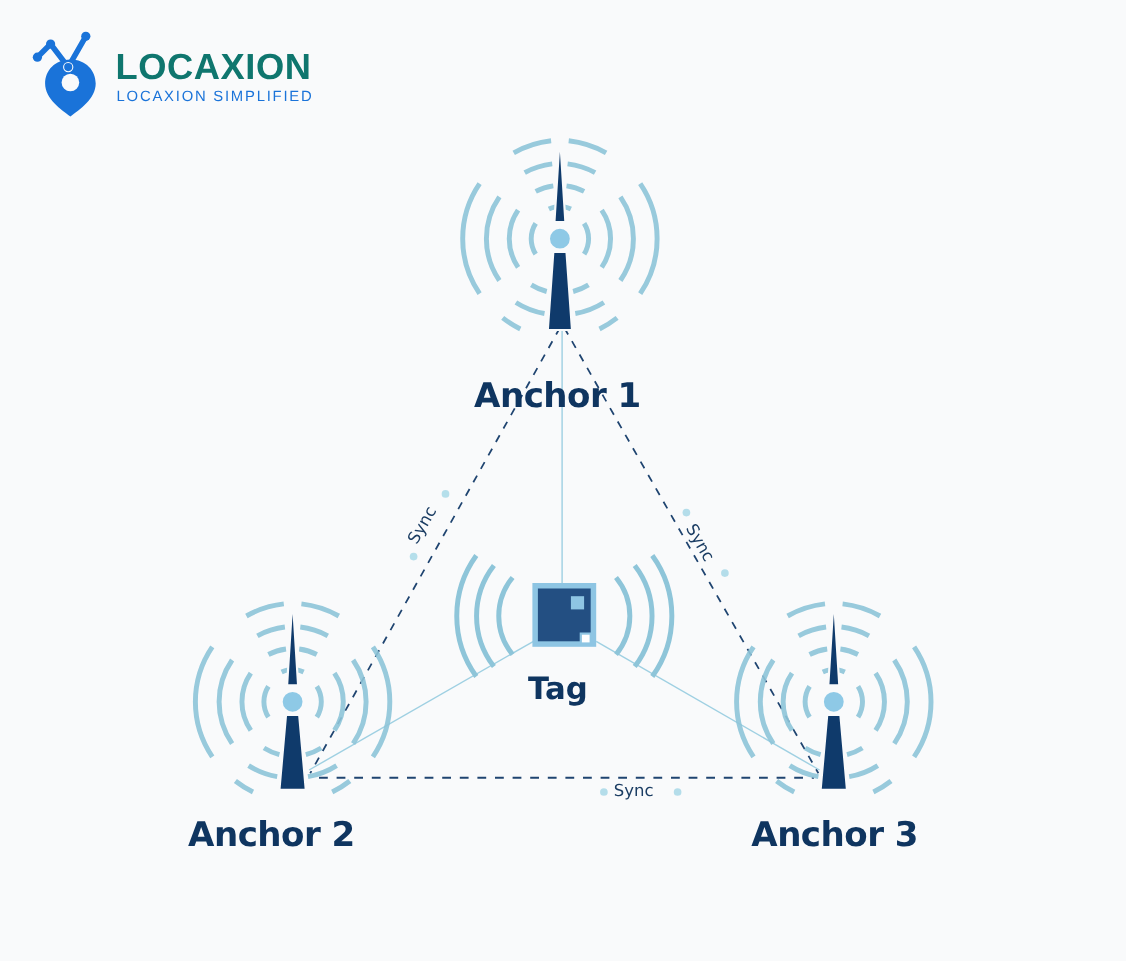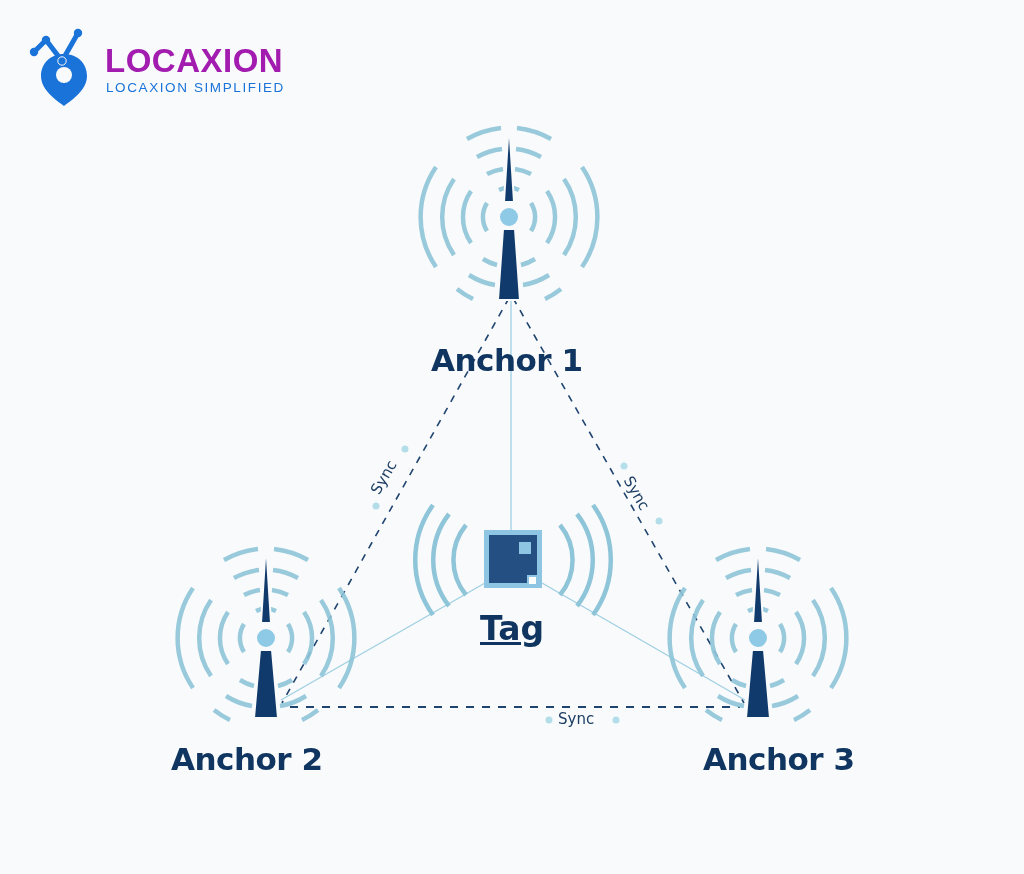--- a/index.html
+++ b/index.html
@@ -12,39 +12,39 @@
     }
     .logo {
       position: absolute; left: 28px; top: 28px;
       width: 290px; height: 80px;
     }
     .logo-icon { position: absolute; left: 0; top: 0; width: 80px; height: 80px; }
     .logo-title {
       position: absolute; left: 77px; top: 16px;
       font-family: "Liberation Sans", sans-serif;
       font-weight: bold; font-size: 33px; letter-spacing: 0.5px;
-      color: #a21caf; line-height: 1;
+      color: #0f766e; line-height: 1;
     }
     .logo-sub {
       position: absolute; left: 78px; top: 53px;
       font-family: "Liberation Sans", sans-serif;
       font-size: 13.5px; letter-spacing: 1.6px;
       color: #1a73d9; line-height: 1;
     }
     svg.diagram { position: absolute; left: 0; top: 0; }
     .label {
       position: absolute;
       font-family: "DejaVu Sans", sans-serif;
       font-weight: bold;
       color: #0f3560;
       white-space: nowrap;
       line-height: 1;
     }
     .anchor-label { font-size: 31px; letter-spacing: -0.5px; text-align: right; }
-    .tag-label { font-size: 33px; text-decoration: underline; }
+    .tag-label { font-size: 28px; }
     .sync-label {
       position: absolute;
       font-family: "DejaVu Sans", sans-serif;
       font-size: 15px;
       color: #1b3d63;
       white-space: nowrap;
       line-height: 1;
     }
   </style>
 </head>
@@ -172,18 +172,18 @@
       <rect x="-24" y="-25" width="48" height="48" fill="#234f82"></rect>
       <rect x="6" y="-18" width="12" height="12" fill="#8ec5e3"></rect>
       <rect x="14" y="15" width="11" height="11" fill="#8ec5e3"></rect>
       <rect x="16" y="17" width="7" height="7" fill="#ffffff"></rect>
     </g>
   </g>
 </svg>
 
 <div class="label anchor-label" style="left:431px; top:345px;">Anchor 1</div>
 <div class="label anchor-label" style="left:171px; top:744px;">Anchor 2</div>
-<div class="label anchor-label" style="left:683px; top:744px;margin-left:20px;">Anchor 3</div>
+<div class="label anchor-label" style="left:683px; top:744px;">Anchor 3</div>
 <div class="label tag-label" style="left:480px; top:612px;">Tag</div>
 
 <div class="sync-label" style="left:366px; top:470px; transform: rotate(-60deg); transform-origin: center;">Sync</div>
 <div class="sync-label" style="left:618px; top:486px; transform: rotate(60deg); transform-origin: center;">Sync</div>
 <div class="sync-label" style="left:558px; top:712px;">Sync</div>
 
 </body></html>

